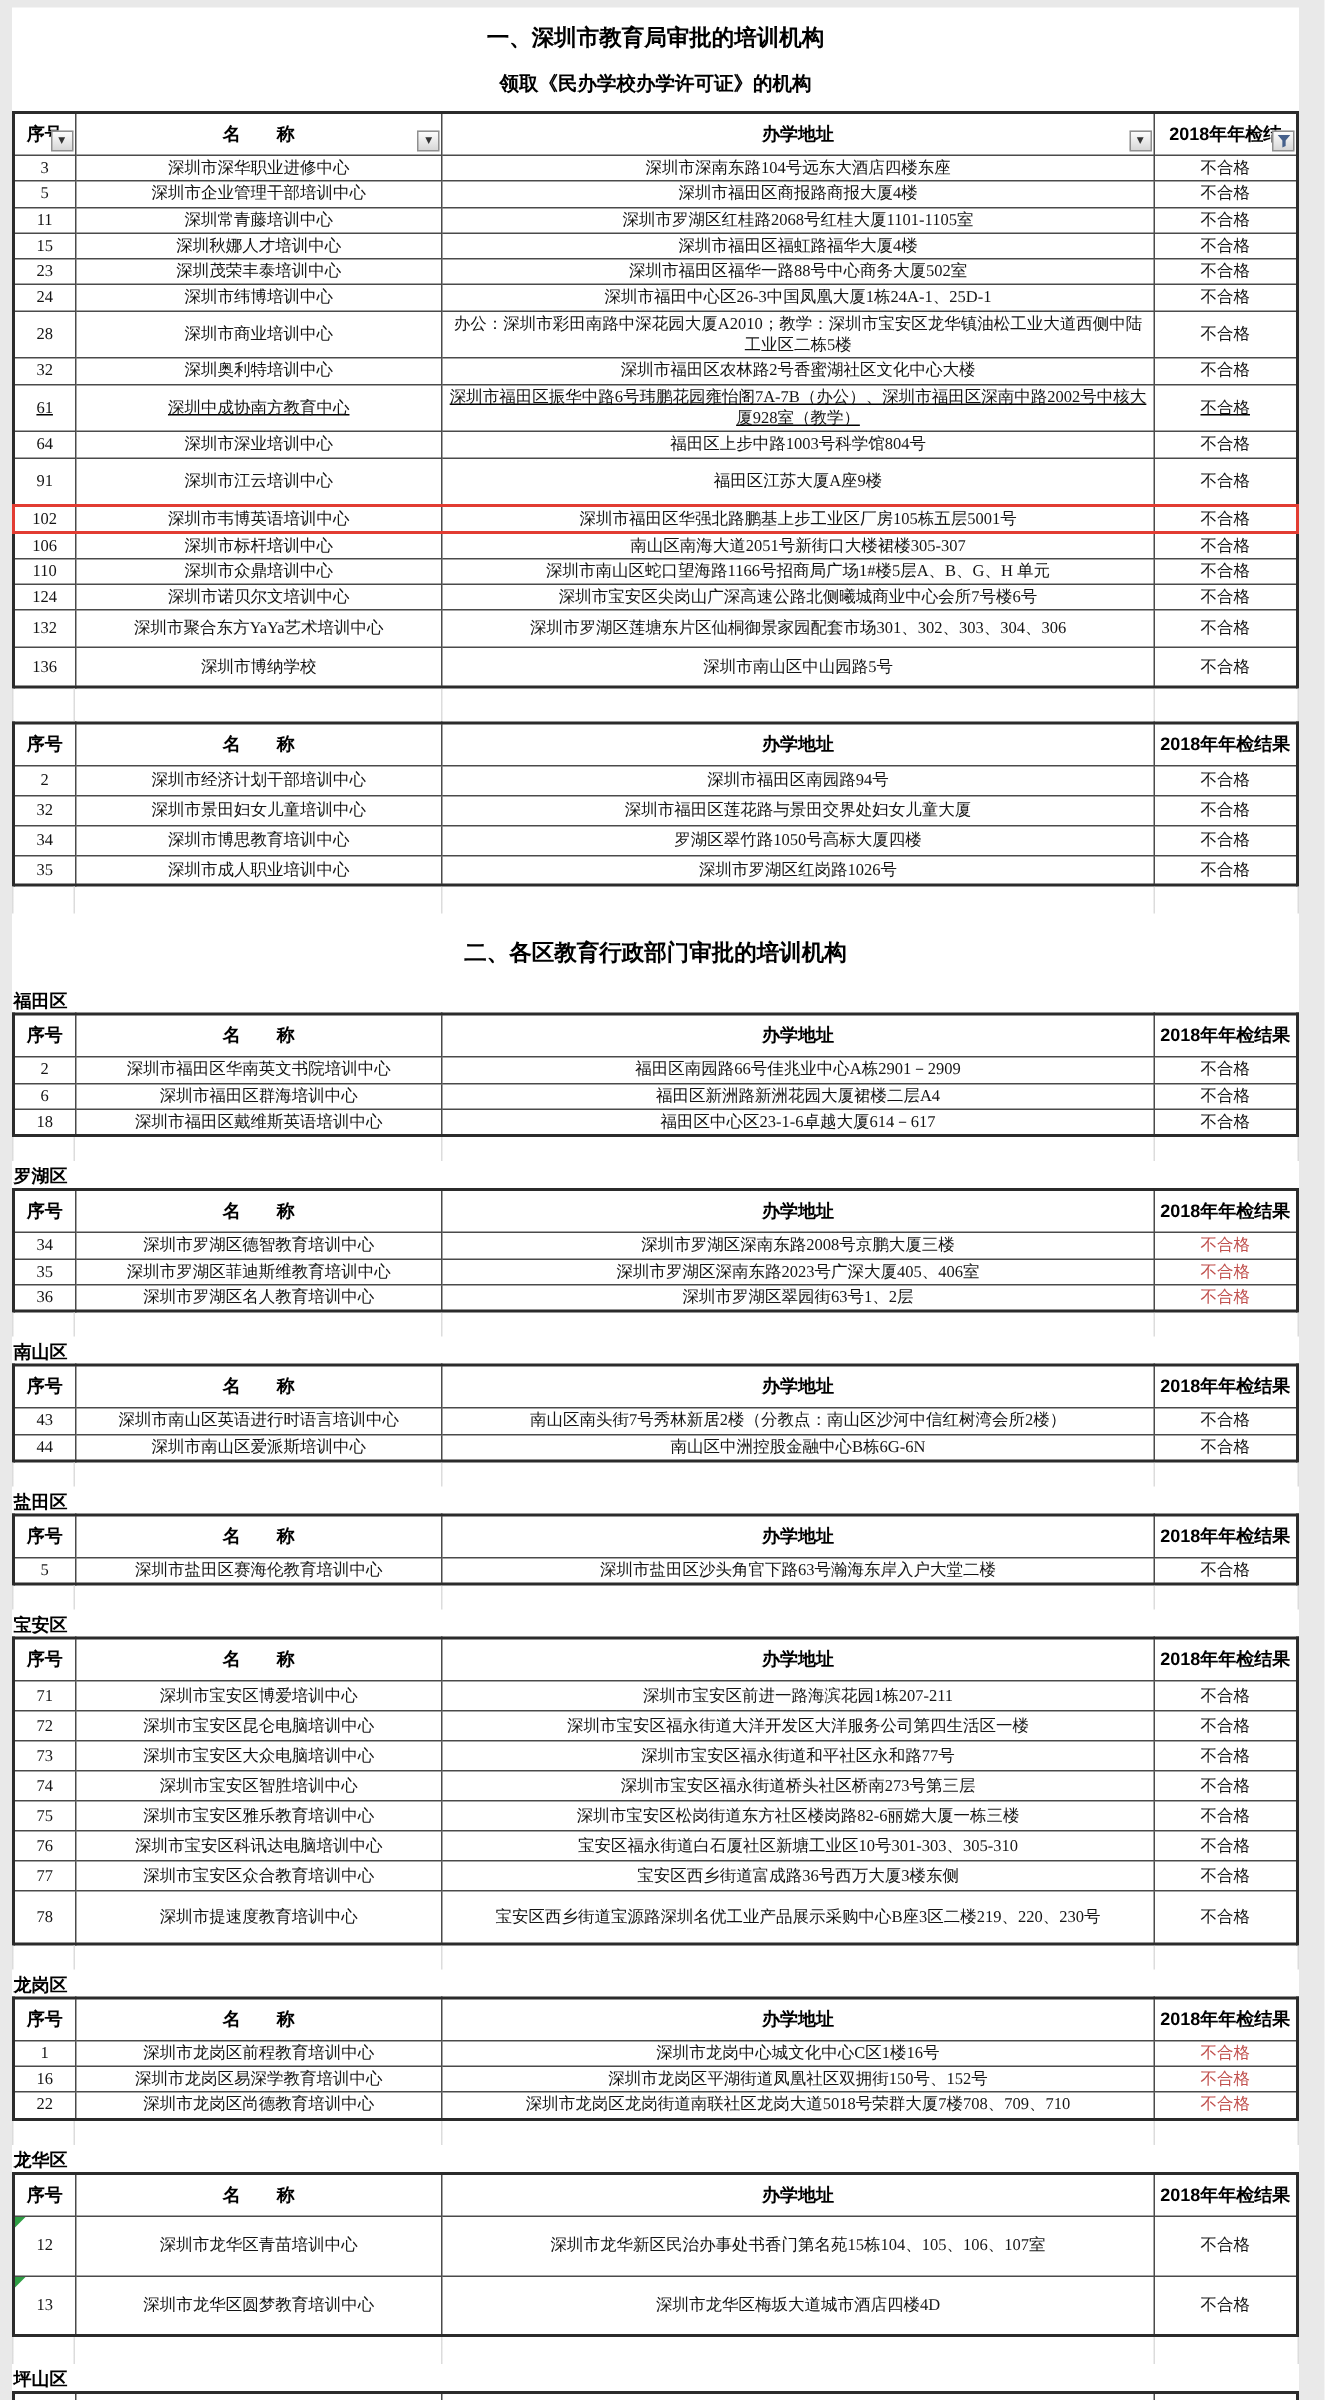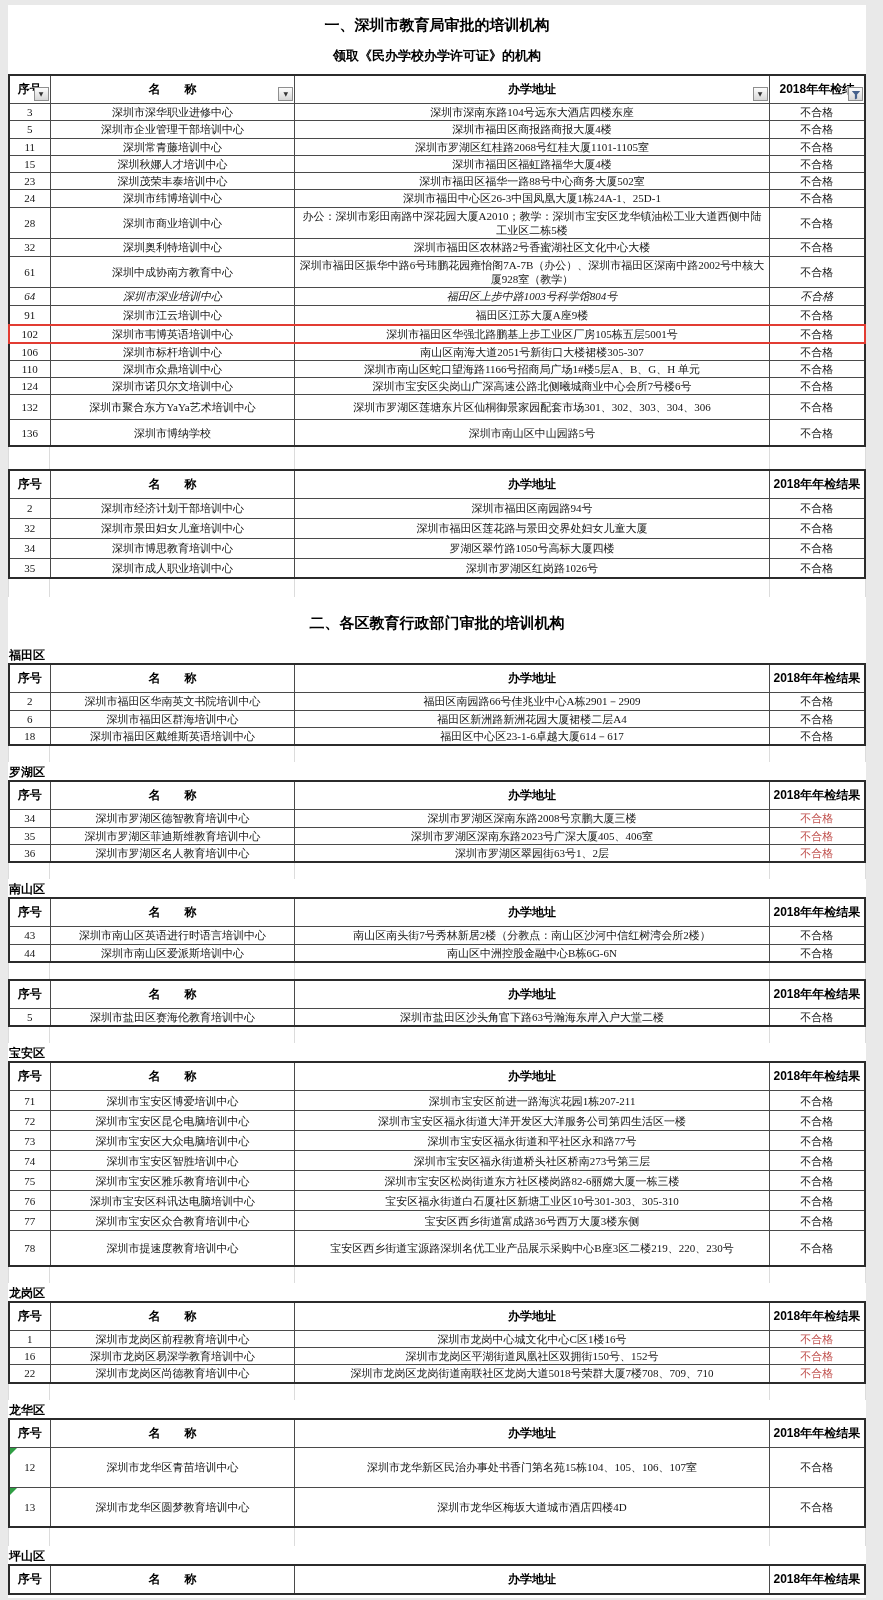--- a/index.html
+++ b/index.html
@@ -134,33 +134,33 @@
               <td>深圳市商业培训中心</td>
               <td>办公：深圳市彩田南路中深花园大厦A2010；教学：深圳市宝安区龙华镇油松工业大道西侧中陆工业区二栋5楼</td>
               <td class="res">不合格</td>
             </tr>
             <tr style="height: 17px;">
               <td>32</td>
               <td>深圳奥利特培训中心</td>
               <td>深圳市福田区农林路2号香蜜湖社区文化中心大楼</td>
               <td class="res">不合格</td>
             </tr>
-            <tr style="height: 30px;">
+            <tr style="height: 30px; text-decoration: underline;">
               <td>61</td>
               <td>深圳中成协南方教育中心</td>
               <td>深圳市福田区振华中路6号玮鹏花园雍怡阁7A-7B（办公）、深圳市福田区深南中路2002号中核大厦928室（教学）</td>
               <td class="res">不合格</td>
             </tr>
-            <tr style="height: 17px; font-style: italic;">
+            <tr style="height: 17px;">
               <td>64</td>
               <td>深圳市深业培训中心</td>
               <td>福田区上步中路1003号科学馆804号</td>
               <td class="res">不合格</td>
             </tr>
-            <tr style="height: 20px;">
+            <tr style="height: 32px;">
               <td>91</td>
               <td>深圳市江云培训中心</td>
               <td>福田区江苏大厦A座9楼</td>
               <td class="res">不合格</td>
             </tr>
             <tr class="hl" style="height: 18px;">
               <td>102</td>
               <td>深圳市韦博英语培训中心</td>
               <td>深圳市福田区华强北路鹏基上步工业区厂房105栋五层5001号</td>
               <td class="res">不合格</td>
@@ -354,20 +354,21 @@
               <td>44</td>
               <td>深圳市南山区爱派斯培训中心</td>
               <td>南山区中洲控股金融中心B栋6G-6N</td>
               <td class="res">不合格</td>
             </tr>
           </tbody>
     </table>
     <div class="tgap" style="height: 16px;"></div>
   </div>
       <div class="tblock">
+    <div class="district">盐田区</div>
     <table>
       <colgroup>
         <col style="width:4.8%">
             <col style="width:28.6%">
             <col style="width:55.4%">
             <col style="width:11.2%">
       </colgroup>
       <thead>
             <tr>
               <th>序号</th>

